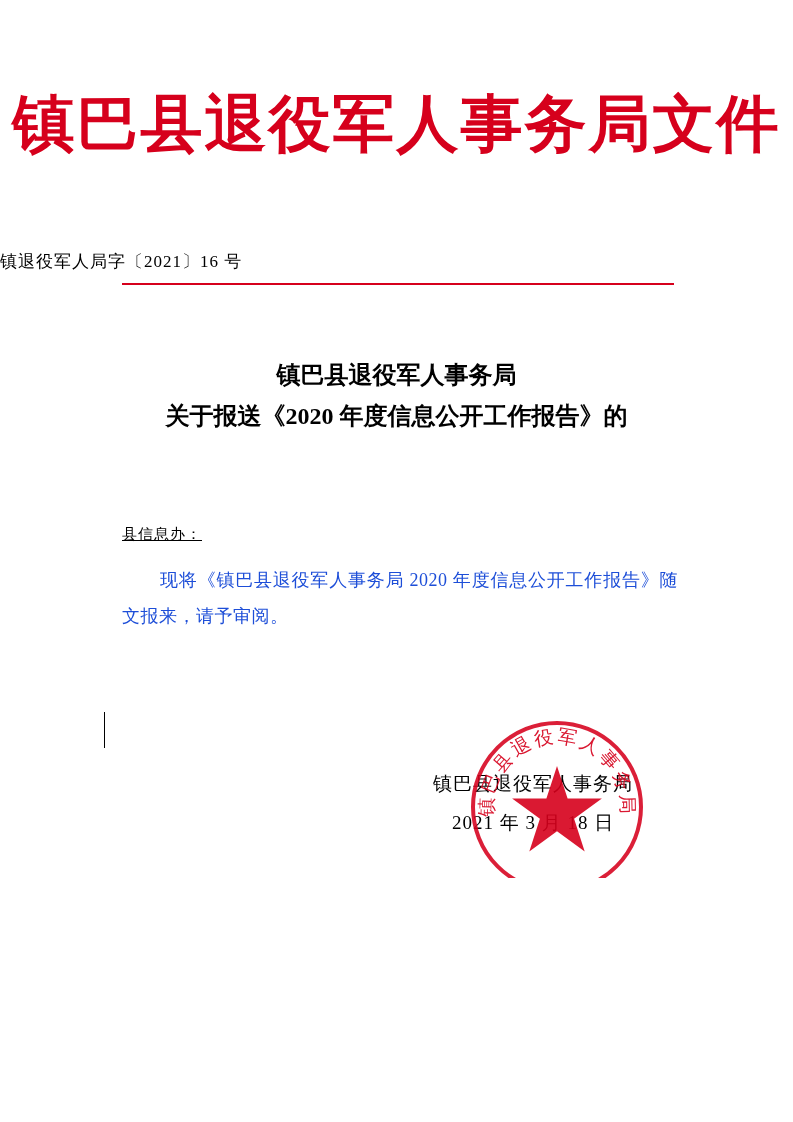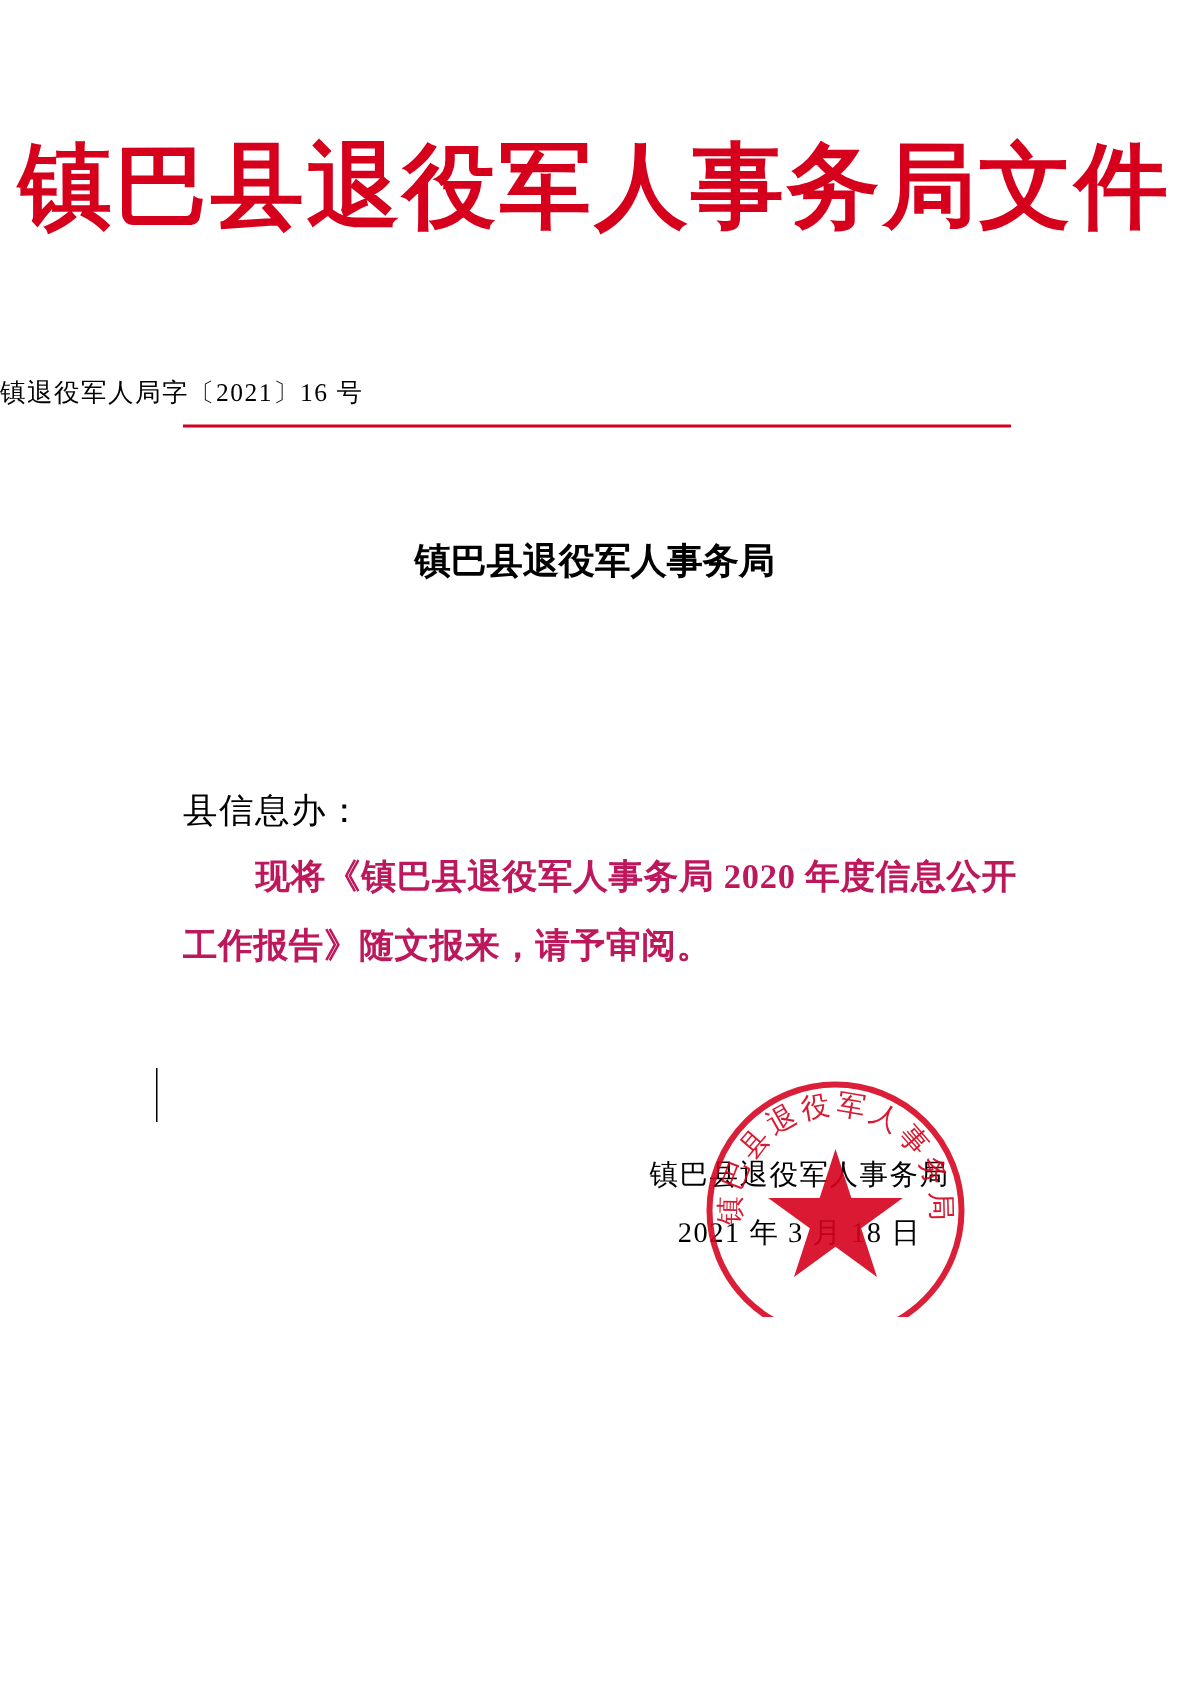--- a/index.html
+++ b/index.html
@@ -69,35 +69,35 @@
     line-height: 1.72;
     color: #000;
   }
   .title-line { white-space: nowrap; }
 
   
   .recipient {
     position: absolute;
     top: 525px;
     left: 122px;
-    font-size: 23px;
+    font-size: 15px;
     letter-spacing: 1px;
     color: #000;
+    text-decoration: underline;
   }
   .body-text {
     position: absolute;
     top: 562px;
     left: 122px;
     width: 556px;
-    font-size: 23px;
+    font-size: 18px;
     line-height: 2.0;
     letter-spacing: 0.5px;
-    color: #be185d;
+    color: #1d4ed8;
     text-align: justify;
-    font-weight: bold;
   }
   .indent { display: inline-block; width: 2.1em; }
 
   
   .margin-mark {
     position: absolute;
     top: 712px;
     left: 104px;
     width: 1px;
     height: 36px;
@@ -136,20 +136,21 @@
 <div class="page">
 
   <div class="masthead">镇巴县退役军人事务局文件</div>
 
   <div class="docnum">镇退役军人局字〔2021〕16 号</div>
 
   <div class="red-rule"></div>
 
   <div class="title-block">
     <div class="title-line">镇巴县退役军人事务局</div>
+    <div class="title-line">关于报送《2020 年度信息公开工作报告》的</div>
   </div>
 
   <div class="recipient">县信息办：</div>
 
   <div class="body-text"><span class="indent"></span><span>现将《镇巴县退役军人事务局 2020 年度信息公开工作报告》随文报来，请予审阅。</span></div>
 
   <div class="margin-mark"></div>
 
   <div class="signature">
     <div>镇巴县退役军人事务局</div>

